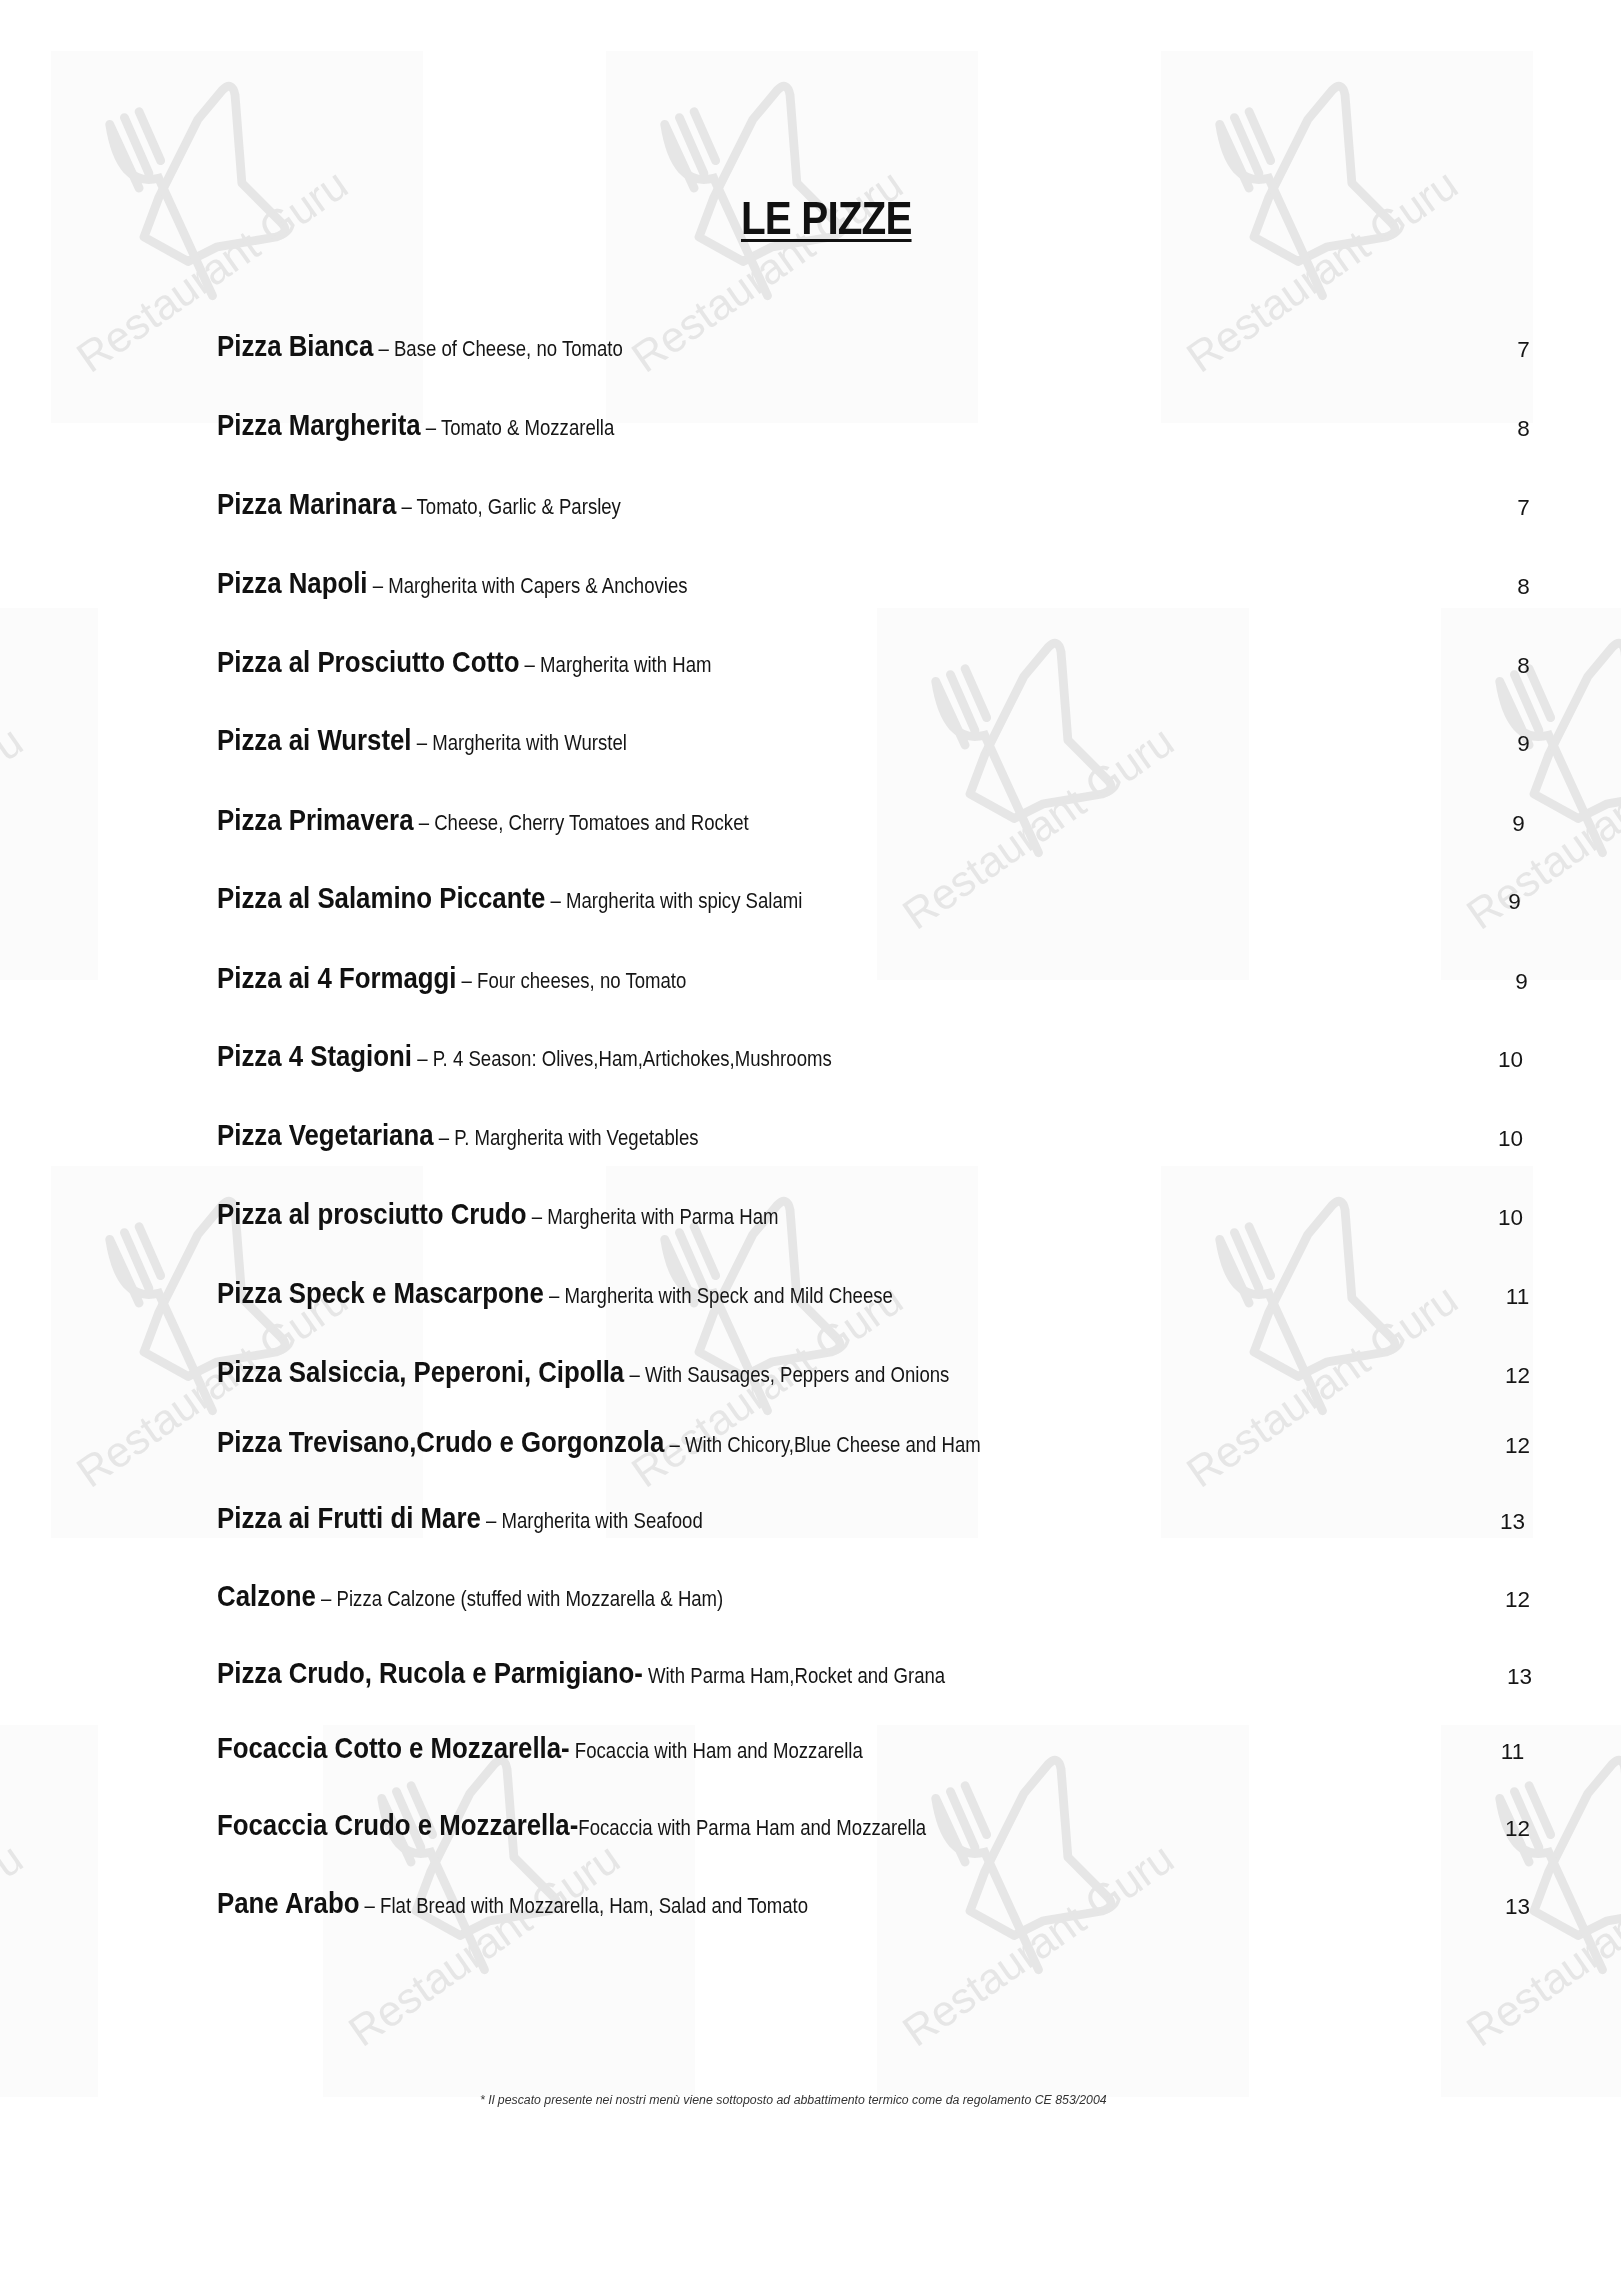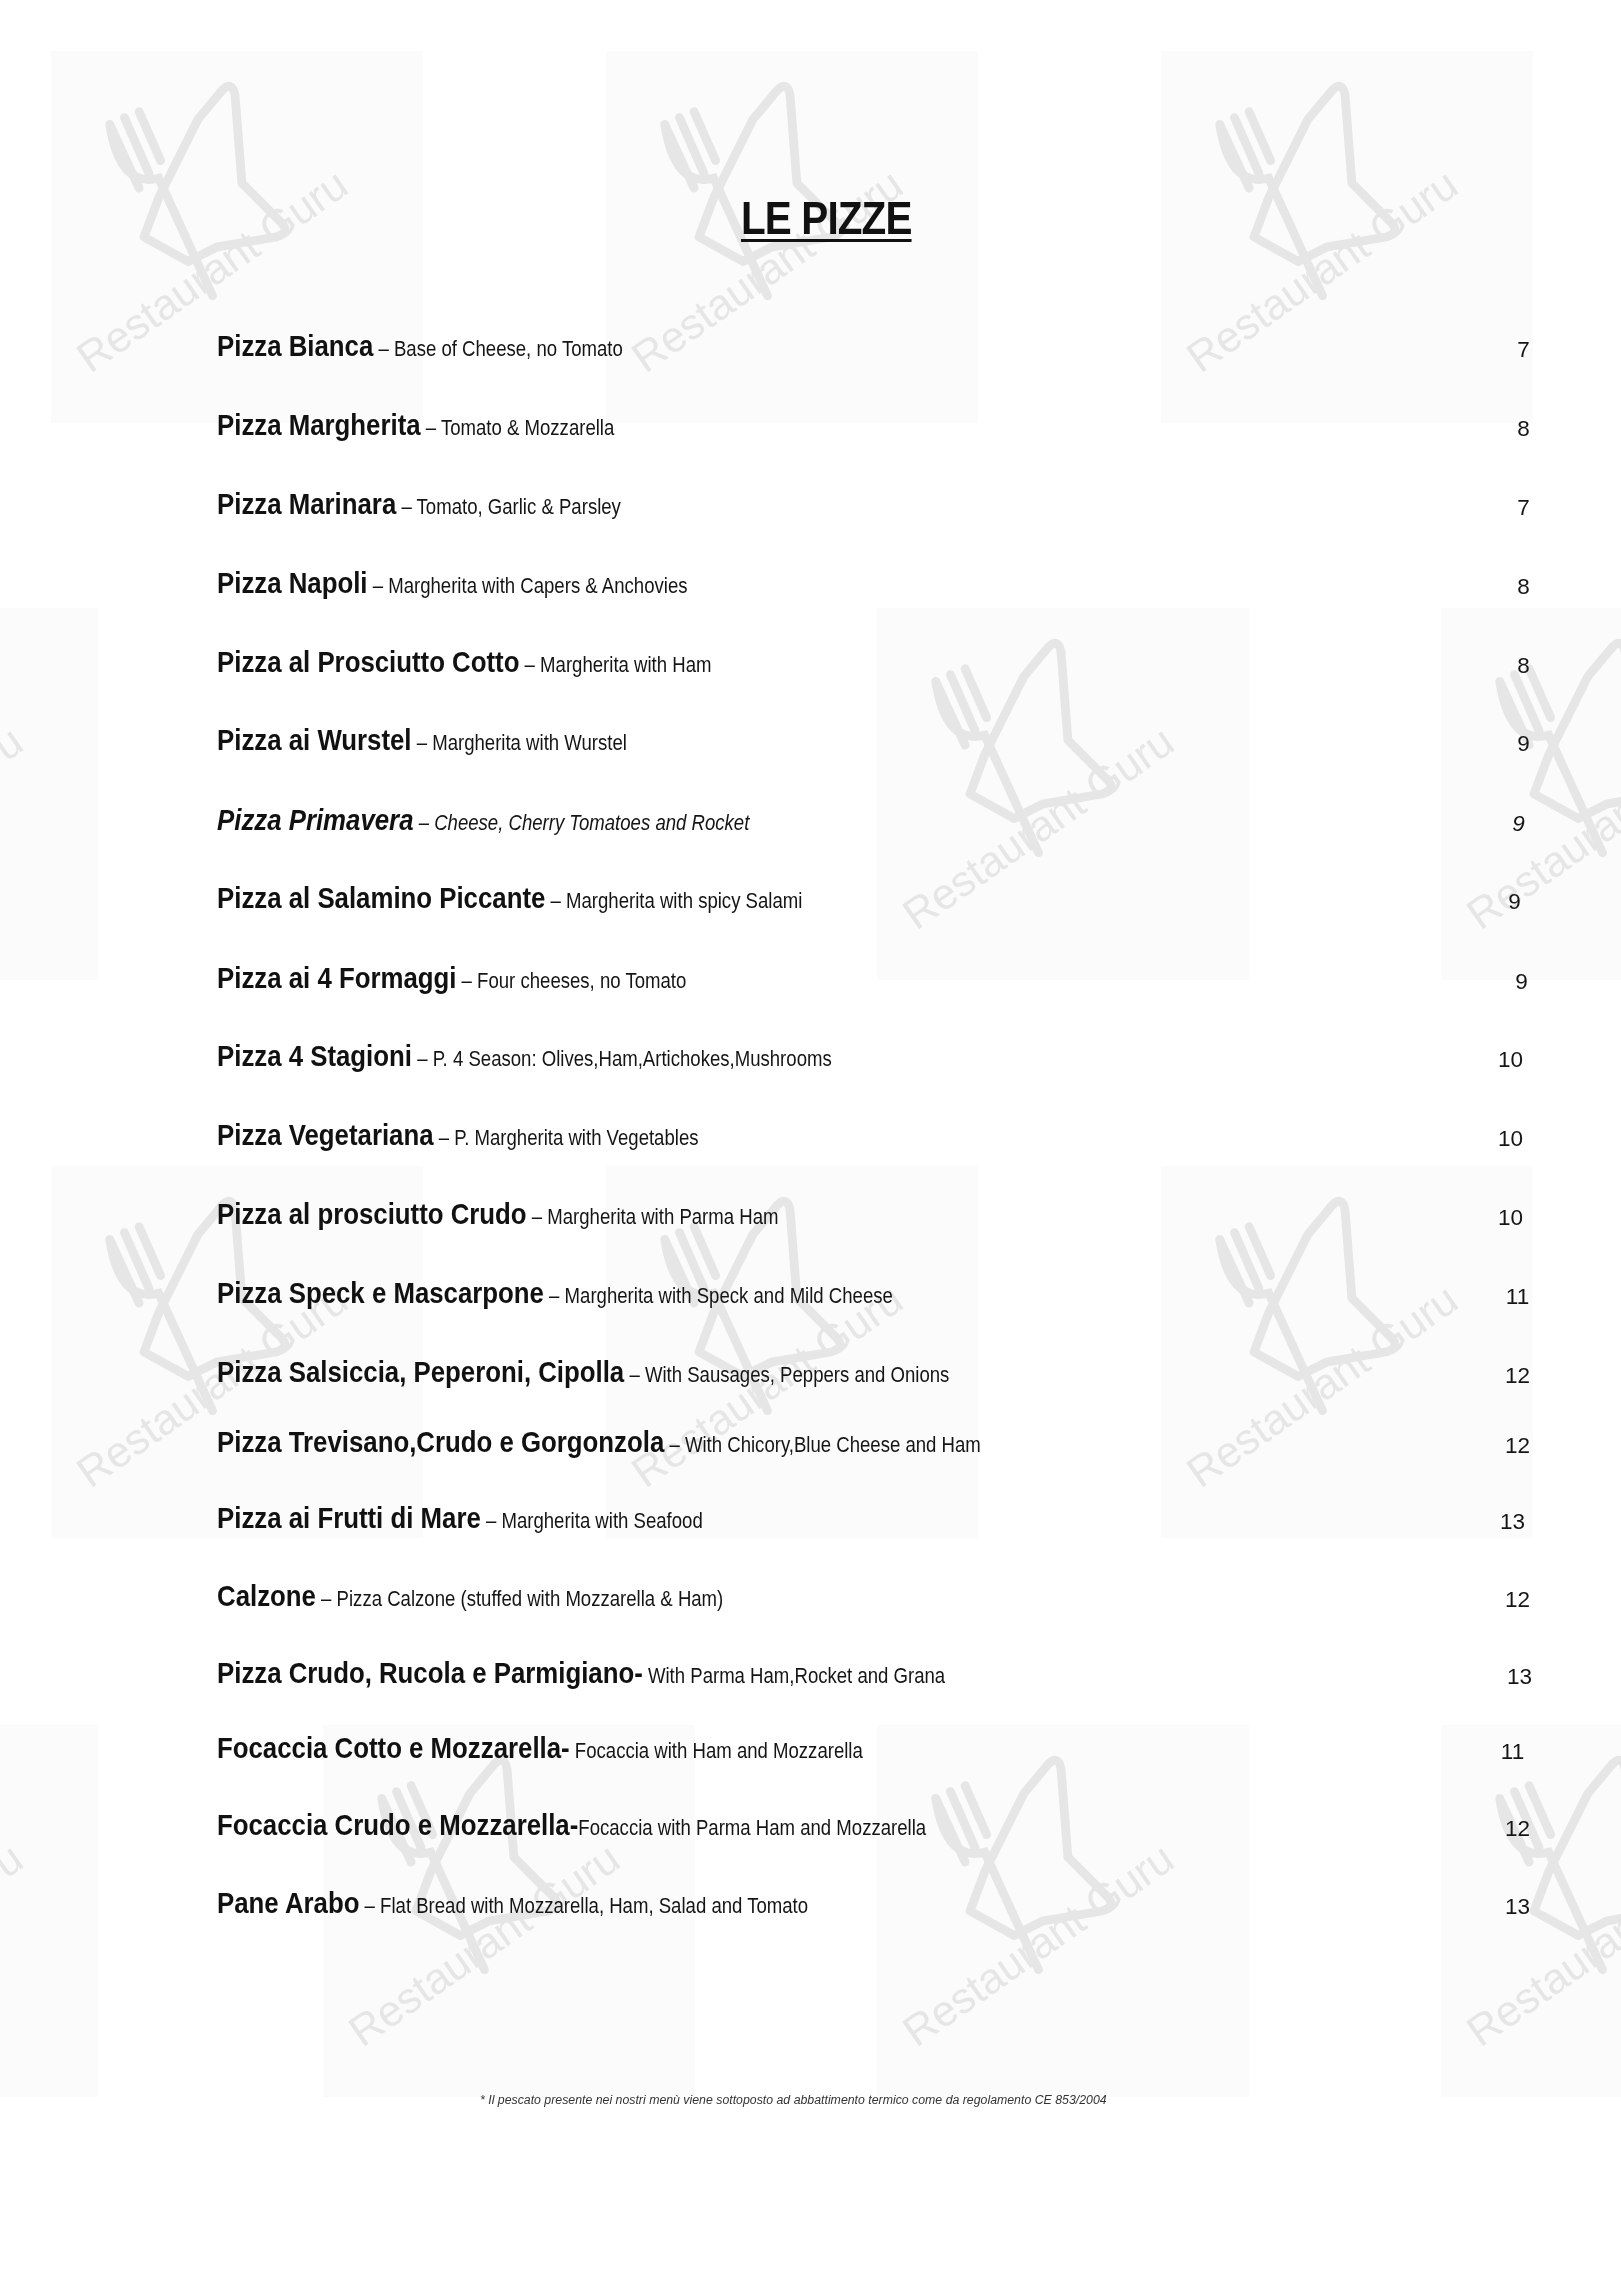--- a/index.html
+++ b/index.html
@@ -154,21 +154,21 @@
     <span class="price" style="left:1287px;">8</span>
   </div>
   <div class="row" style="top:638px;">
     <div class="text"><span class="name">Pizza al Prosciutto Cotto</span><span class="sep"> – </span><span class="desc">Margherita with Ham</span></div>
     <span class="price" style="left:1287px;">8</span>
   </div>
   <div class="row" style="top:716px;">
     <div class="text"><span class="name">Pizza ai Wurstel</span><span class="sep"> – </span><span class="desc">Margherita with Wurstel</span></div>
     <span class="price" style="left:1287px;">9</span>
   </div>
-  <div class="row" style="top:796px;font-style:italic;">
+  <div class="row" style="top:796px;">
     <div class="text"><span class="name">Pizza Primavera</span><span class="sep"> – </span><span class="desc">Cheese, Cherry Tomatoes and Rocket</span></div>
     <span class="price" style="left:1282px;">9</span>
   </div>
   <div class="row" style="top:874px;">
     <div class="text"><span class="name">Pizza al Salamino Piccante</span><span class="sep"> – </span><span class="desc">Margherita with spicy Salami</span></div>
     <span class="price" style="left:1278px;">9</span>
   </div>
   <div class="row" style="top:954px;text-decoration:underline;">
     <div class="text"><span class="name">Pizza ai 4 Formaggi</span><span class="sep"> – </span><span class="desc">Four cheeses, no Tomato</span></div>
     <span class="price" style="left:1285px;">9</span>

